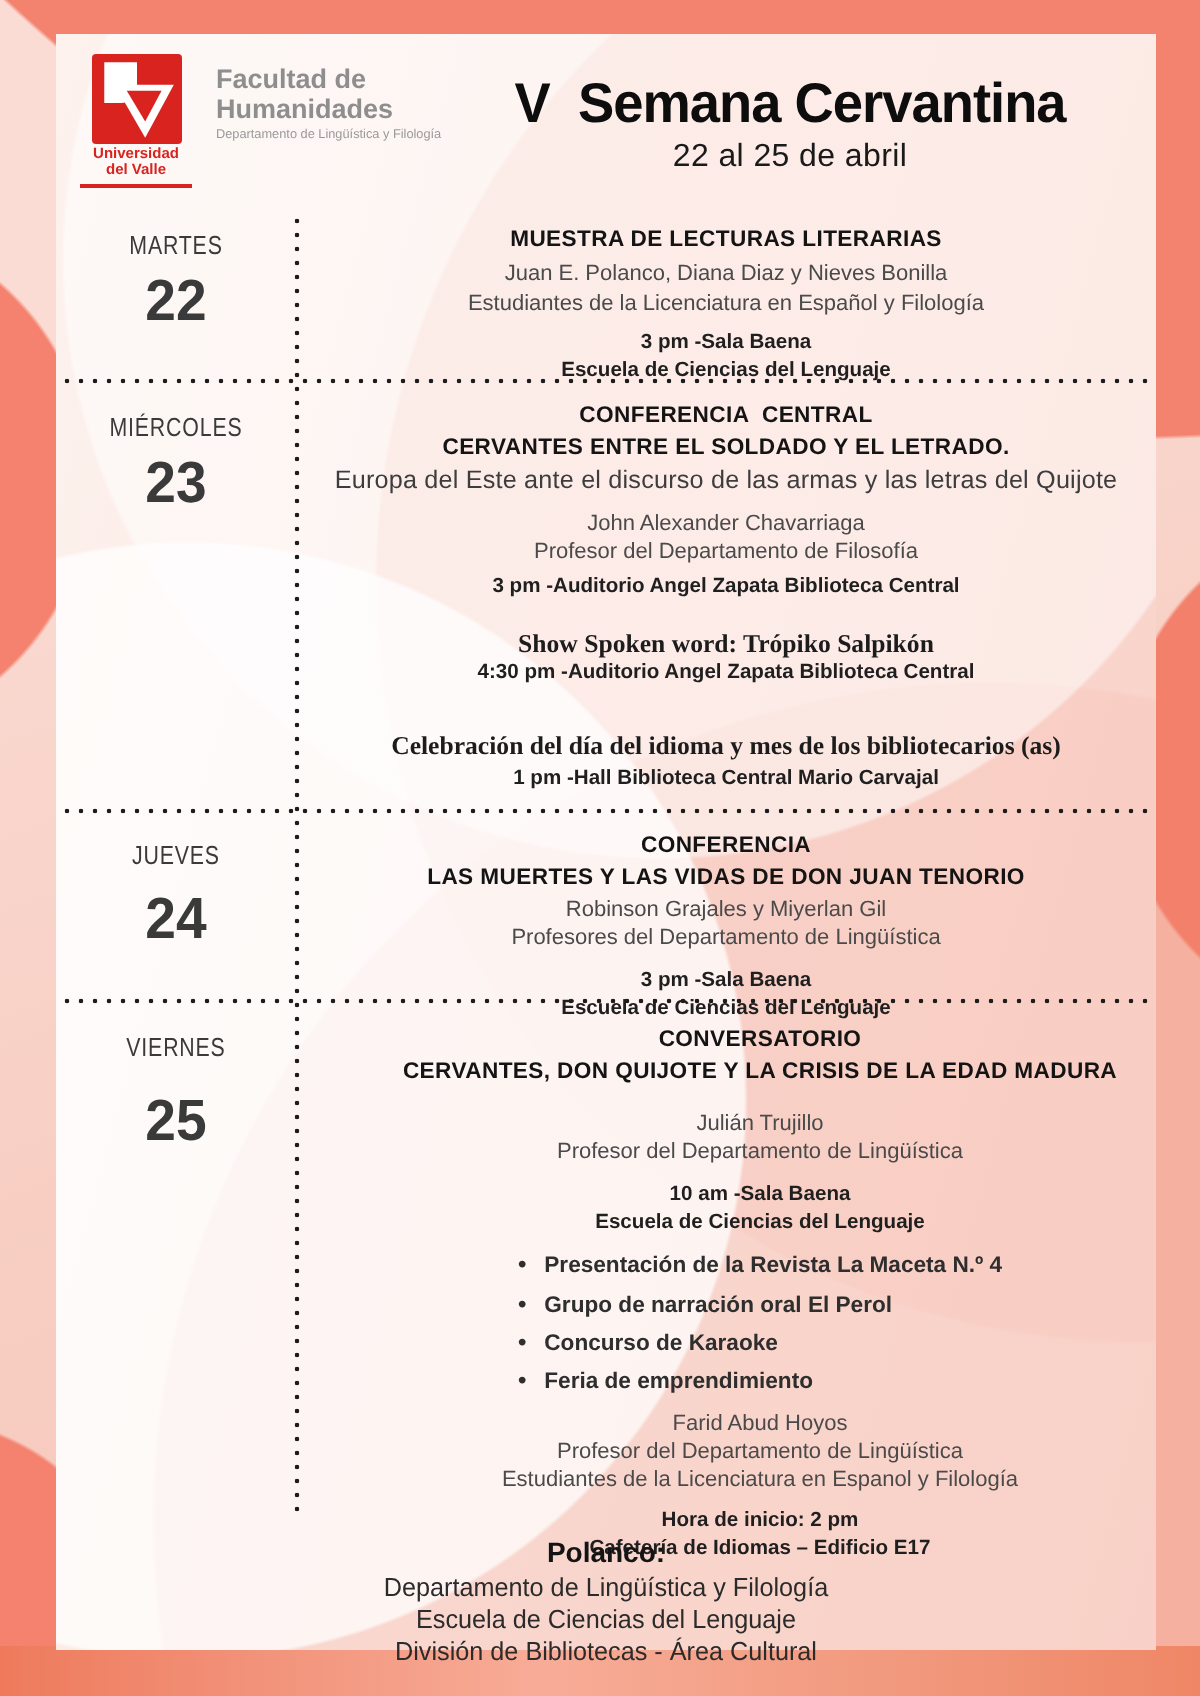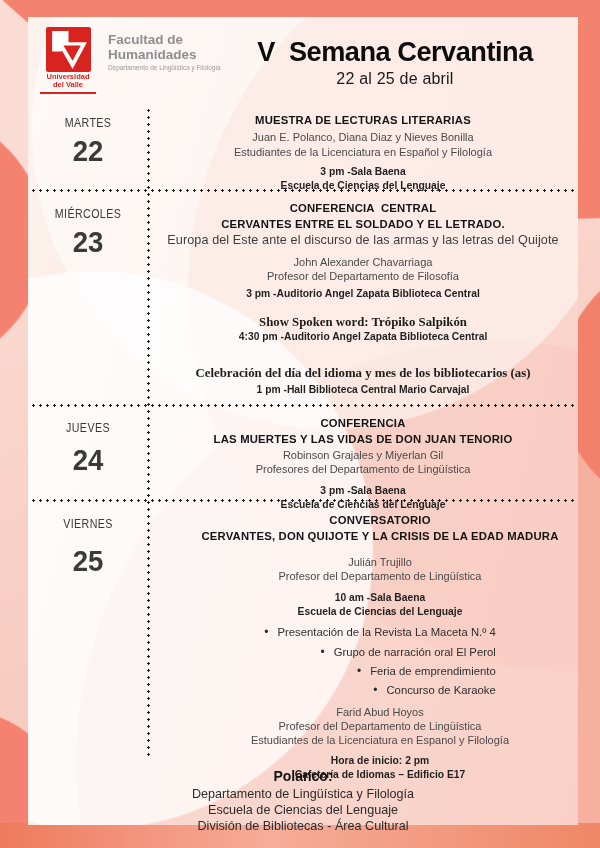--- a/index.html
+++ b/index.html
@@ -49,21 +49,21 @@
   .day-col{width:120px;flex:none;text-align:center;}
   .content-col{flex:1;text-align:center;padding:0 8px;}
   .day-label{font-size:13px;color:#3a3a3a;letter-spacing:0.5px;transform:scaleX(0.82);transform-origin:center;}
   .day-num{font-size:29px;font-weight:900;color:#3a3a3a;margin-top:5px;transform:scaleX(0.95);transform-origin:center;}
   
   .heading{font-weight:bold;font-size:11.3px;color:#141414;letter-spacing:0.2px;line-height:1.45;white-space:pre-wrap;}
   .names{font-size:11px;color:#4a4a4a;line-height:1.3;}
   .place{font-weight:bold;font-size:10.3px;color:#1f1f1f;line-height:1.35;}
   .rsub{font-size:12.6px;color:#3d3d3d;letter-spacing:0.1px;}
   .rbold{font-weight:bold;font-size:12.8px;color:#1c1c1c;font-family:Liberation Serif, serif;}
-  .blist{display:inline-block;text-align:right;margin:4px auto 0;padding:0;list-style:none;}
+  .blist{display:inline-block;text-align:left;margin:4px auto 0;padding:0;list-style:none;font-weight:bold;}
   .blist li{font-size:11.3px;color:#2e2e2e;line-height:1.62;}
   .blist li::before{content:"•";margin-right:9px;font-size:12px;}
   .invitan{font-weight:bold;font-size:14px;color:#141414;}
   .org{font-size:13px;color:#2b2b2b;line-height:1.22;transform:scaleX(0.97);transform-origin:center;}
   .mt2{margin-top:2px;} .mt4{margin-top:4px;} .mt6{margin-top:6px;} .mt8{margin-top:8px;}
   .mt10{margin-top:10px;} .mt14{margin-top:14px;}
 </style>
 </head>
 <body>
 
@@ -156,22 +156,22 @@
         <div class="content-col" style="padding-top:10px;">
           <div class="heading">CONVERSATORIO</div>
           <div class="heading">CERVANTES, DON QUIJOTE Y LA CRISIS DE LA EDAD MADURA</div>
           <div class="names mt10">Julián Trujillo</div>
           <div class="names">Profesor del Departamento de Lingüística</div>
           <div class="place mt8">10 am -Sala Baena</div>
           <div class="place">Escuela de Ciencias del Lenguaje</div>
           <ul class="blist">
             <li>Presentación de la Revista La Maceta N.º 4</li>
             <li>Grupo de narración oral El Perol</li>
+            <li>Concurso de Karaoke</li>
             <li>Feria de emprendimiento</li>
-            <li>Concurso de Karaoke</li>
           </ul>
           <div class="names mt4">Farid Abud Hoyos</div>
           <div class="names">Profesor del Departamento de Lingüística</div>
           <div class="names">Estudiantes de la Licenciatura en Espanol y Filología</div>
           <div class="place mt6">Hora de inicio: 2 pm</div>
           <div class="place">Cafetería de Idiomas – Edificio E17</div>
         </div>
       </div>
 
       <div style="text-align:center;padding-top:8px;">

